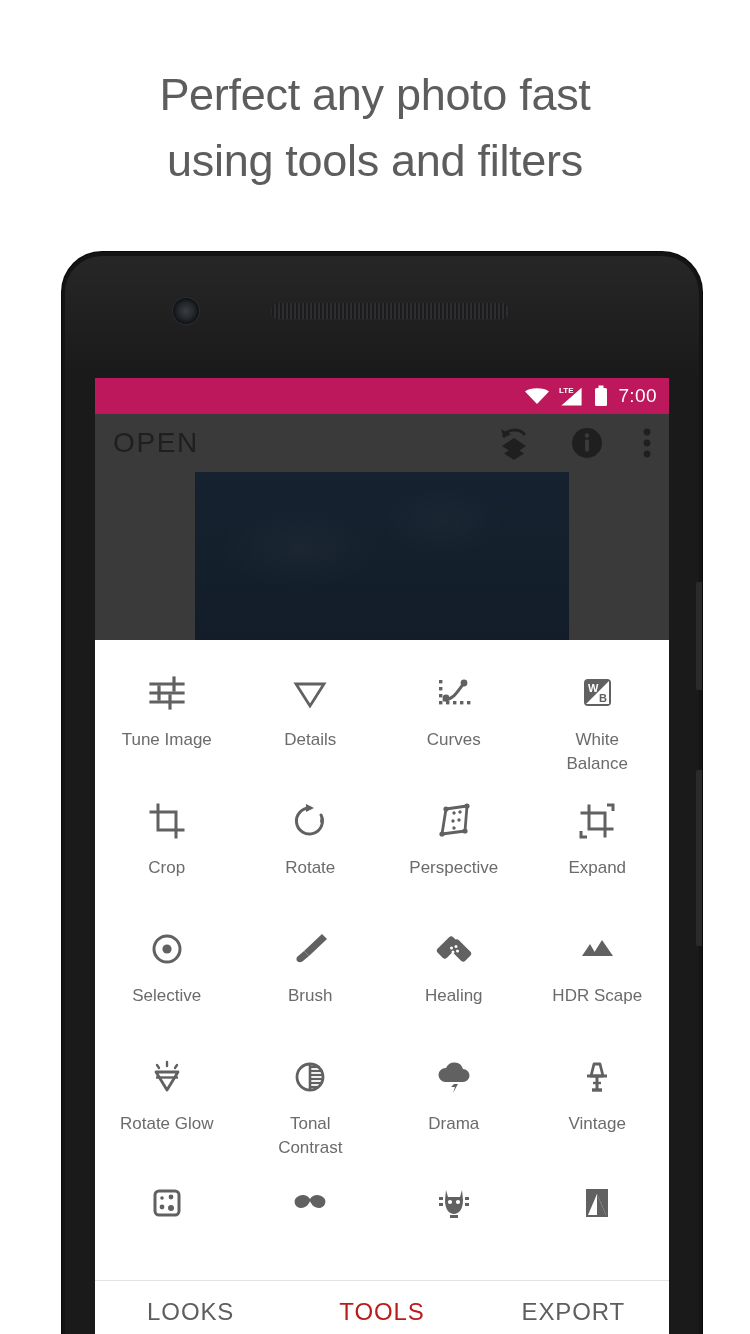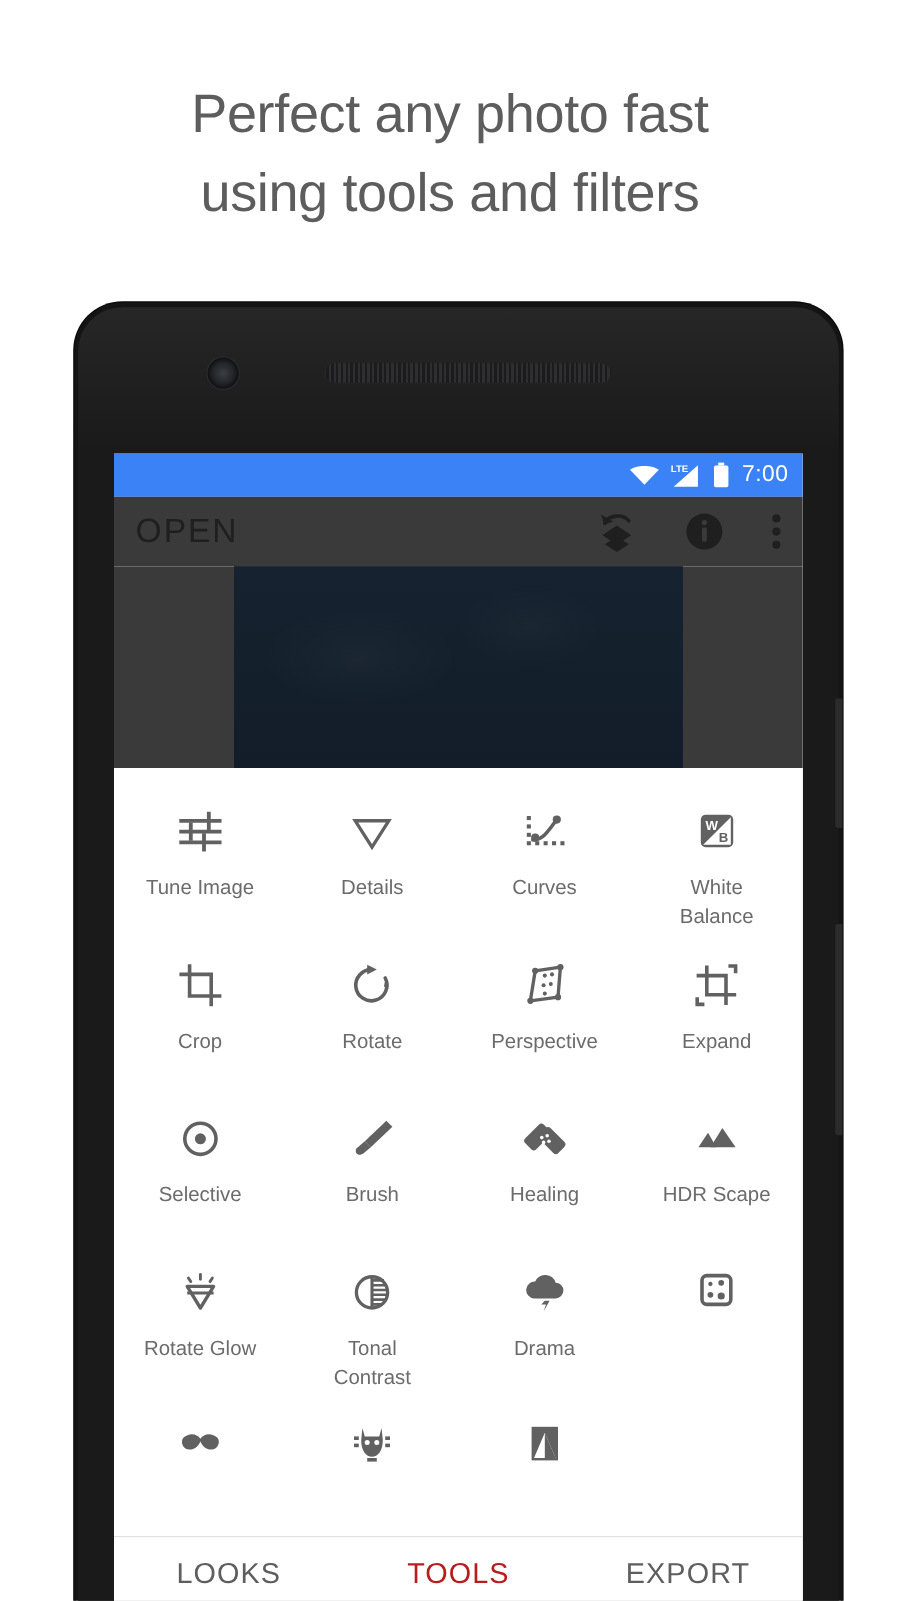--- a/index.html
+++ b/index.html
@@ -61,21 +61,21 @@
   
   #screen {
     position:absolute; left:33px; top:126px;
     width:574px; height:964px;
     background:#ffffff;
     overflow:hidden;
   }
 
   
   .statusbar {
-    position:relative; height:36px; background:#3b82f6;
+    position:relative; height:36px; background:#be185d;
     display:flex; align-items:center; justify-content:flex-end;
     padding-right:12px; gap:7px;
   }
   .sb-icon { display:flex; align-items:center; }
   .sb-time { color:#fff; font-size:19px; letter-spacing:.4px; margin-left:3px; }
 
   
   .appbar {
     position:relative; height:58px; background:#3a3a3a;
     display:flex; align-items:center; padding:0 18px;
@@ -420,20 +420,33 @@
           <div class="tool">
             <span class="tool-icon">
               <svg width="42" height="42" viewBox="0 0 42 42">
                 <path d="M12 26 A7 7 0 0 1 13 12 A9 9 0 0 1 30 13 A6.5 6.5 0 0 1 30 26 Z" fill="#616161"></path>
                 <path d="M21 28 L25 28 L20 37 L22 31 L18 31 Z" fill="#616161"></path>
               </svg>
             </span>
             <span class="tool-label">Drama</span>
           </div>
 
+          <div class="tool">
+            <span class="tool-icon">
+              <svg width="42" height="42" viewBox="0 0 42 42">
+                <path d="M15 20 L18 8 L24 8 L27 20 Z" fill="none" stroke="#616161" stroke-width="2.8" stroke-linejoin="round"></path>
+                <line x1="11" y1="20" x2="31" y2="20" stroke="#616161" stroke-width="3"></line>
+                <line x1="21" y1="20" x2="21" y2="33" stroke="#616161" stroke-width="3"></line>
+                <line x1="21" y1="27" x2="21" y2="27" stroke="#616161" stroke-width="3"></line>
+                <line x1="16" y1="34" x2="26" y2="34" stroke="#616161" stroke-width="3.4"></line>
+                <line x1="17" y1="27" x2="25" y2="27" stroke="#616161" stroke-width="2.4"></line>
+              </svg>
+            </span>
+            <span class="tool-label">Vintage</span>
+          </div>
 
           <div class="tool clipped">
             <span class="tool-icon">
               <svg width="42" height="42" viewBox="0 0 42 42">
                 <rect x="9" y="9" width="24" height="24" rx="4" fill="none" stroke="#616161" stroke-width="3"></rect>
                 <g fill="#616161">
                   <circle cx="16" cy="16" r="1.8"></circle>
                   <circle cx="25" cy="15" r="2.4"></circle>
                   <circle cx="16" cy="25" r="2.4"></circle>
                   <circle cx="25" cy="26" r="3"></circle>

